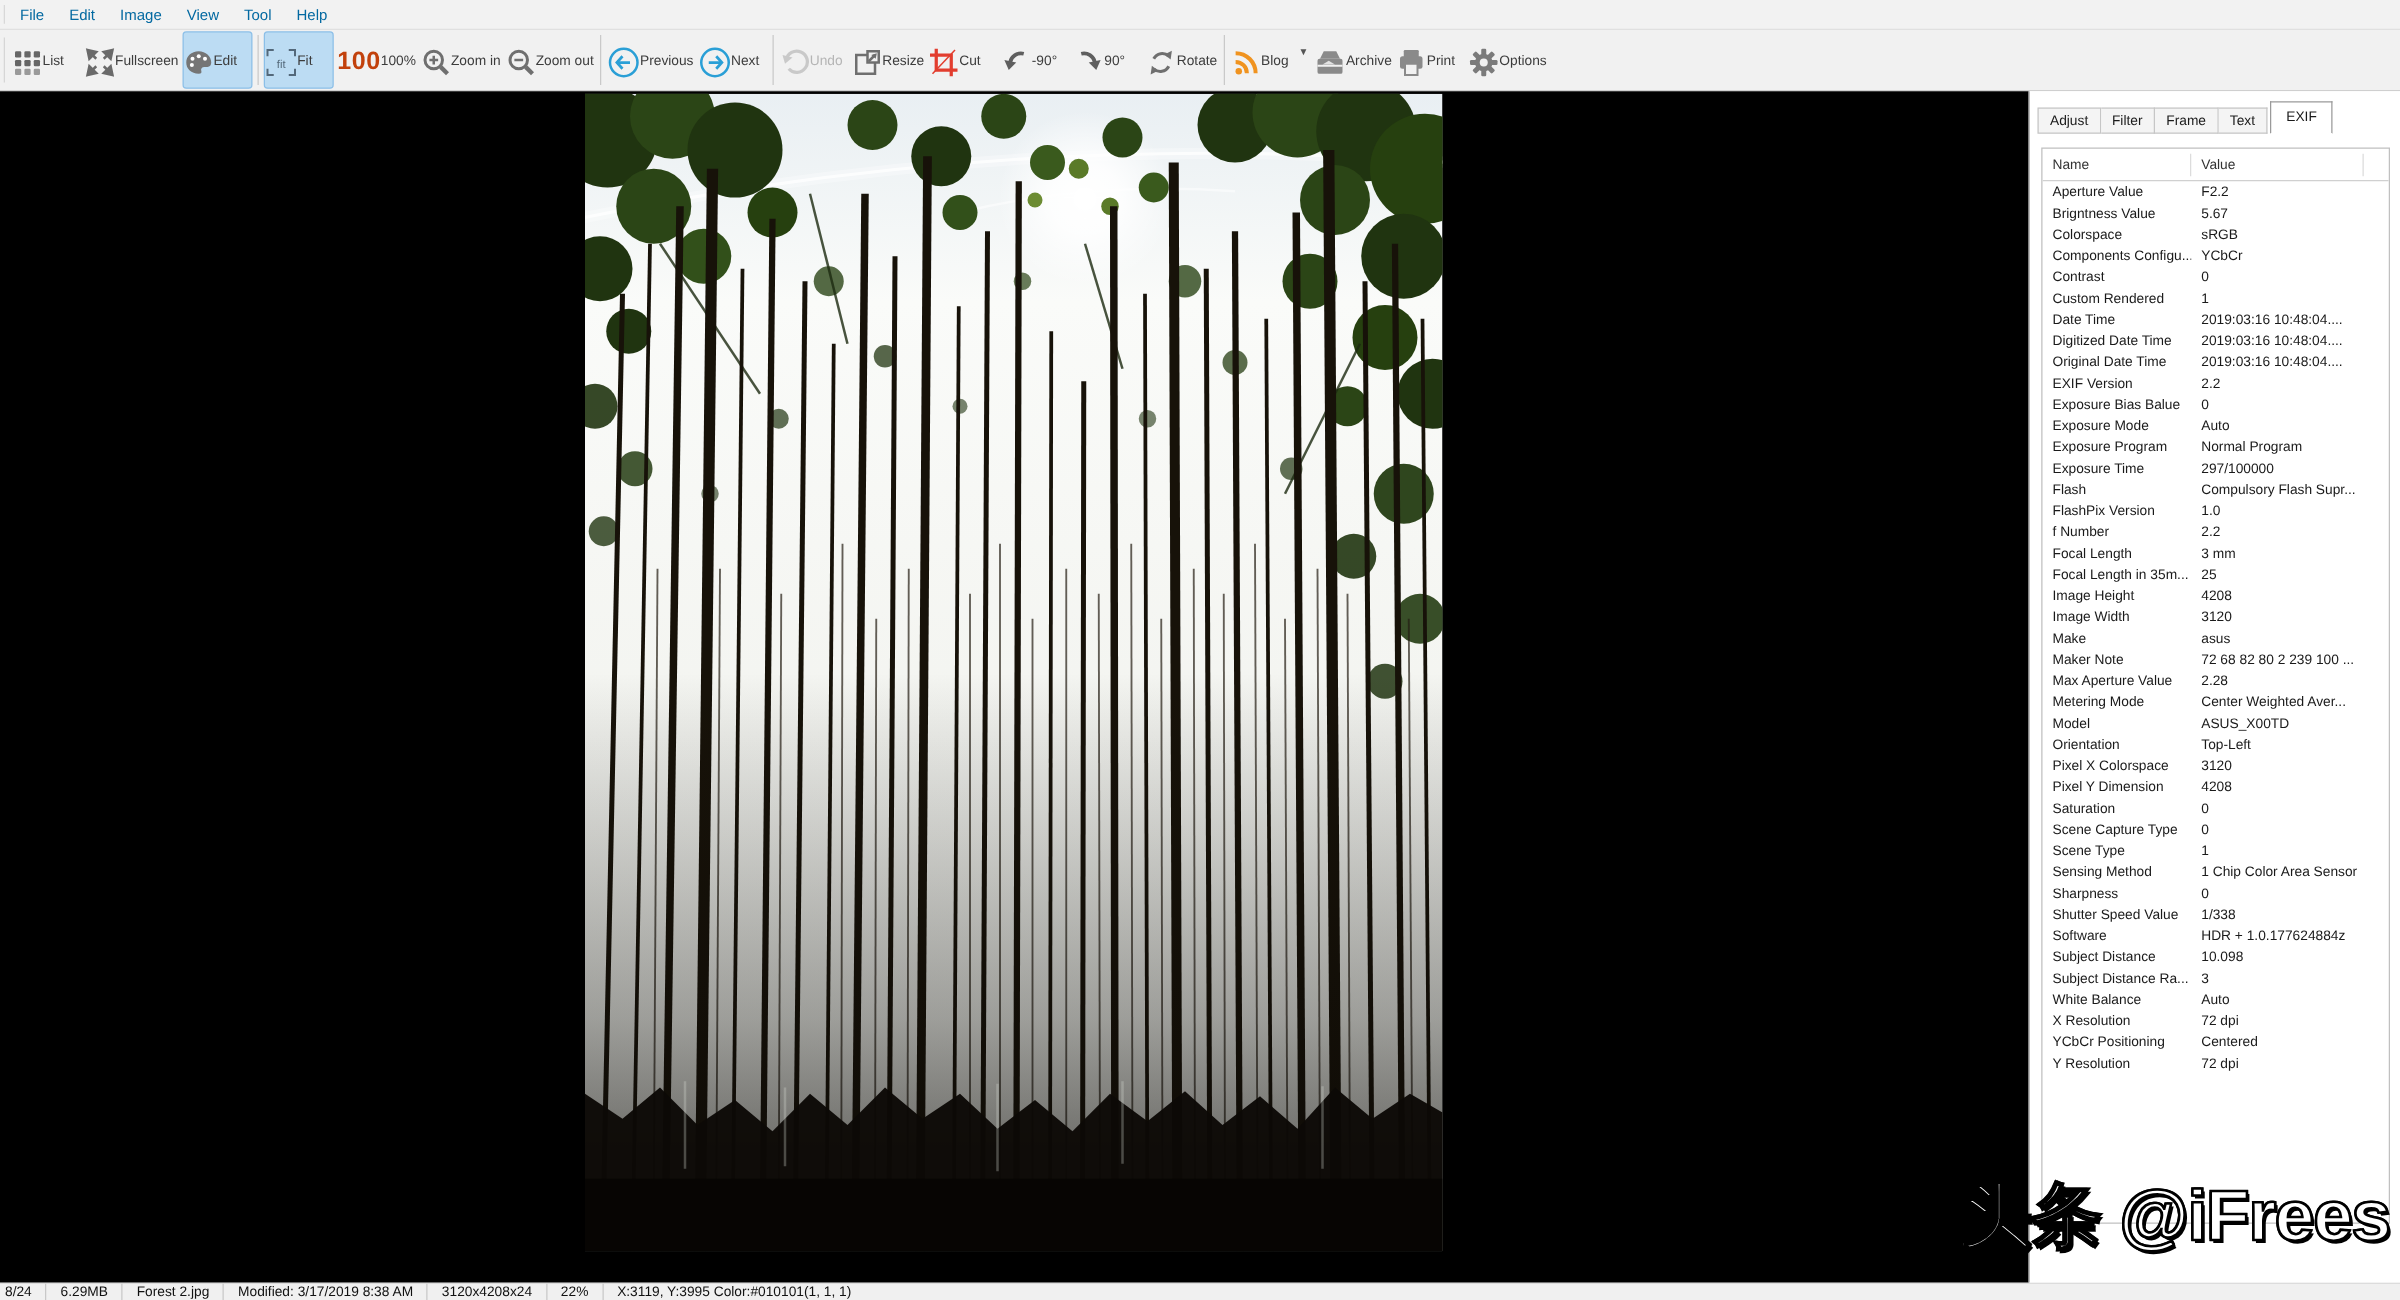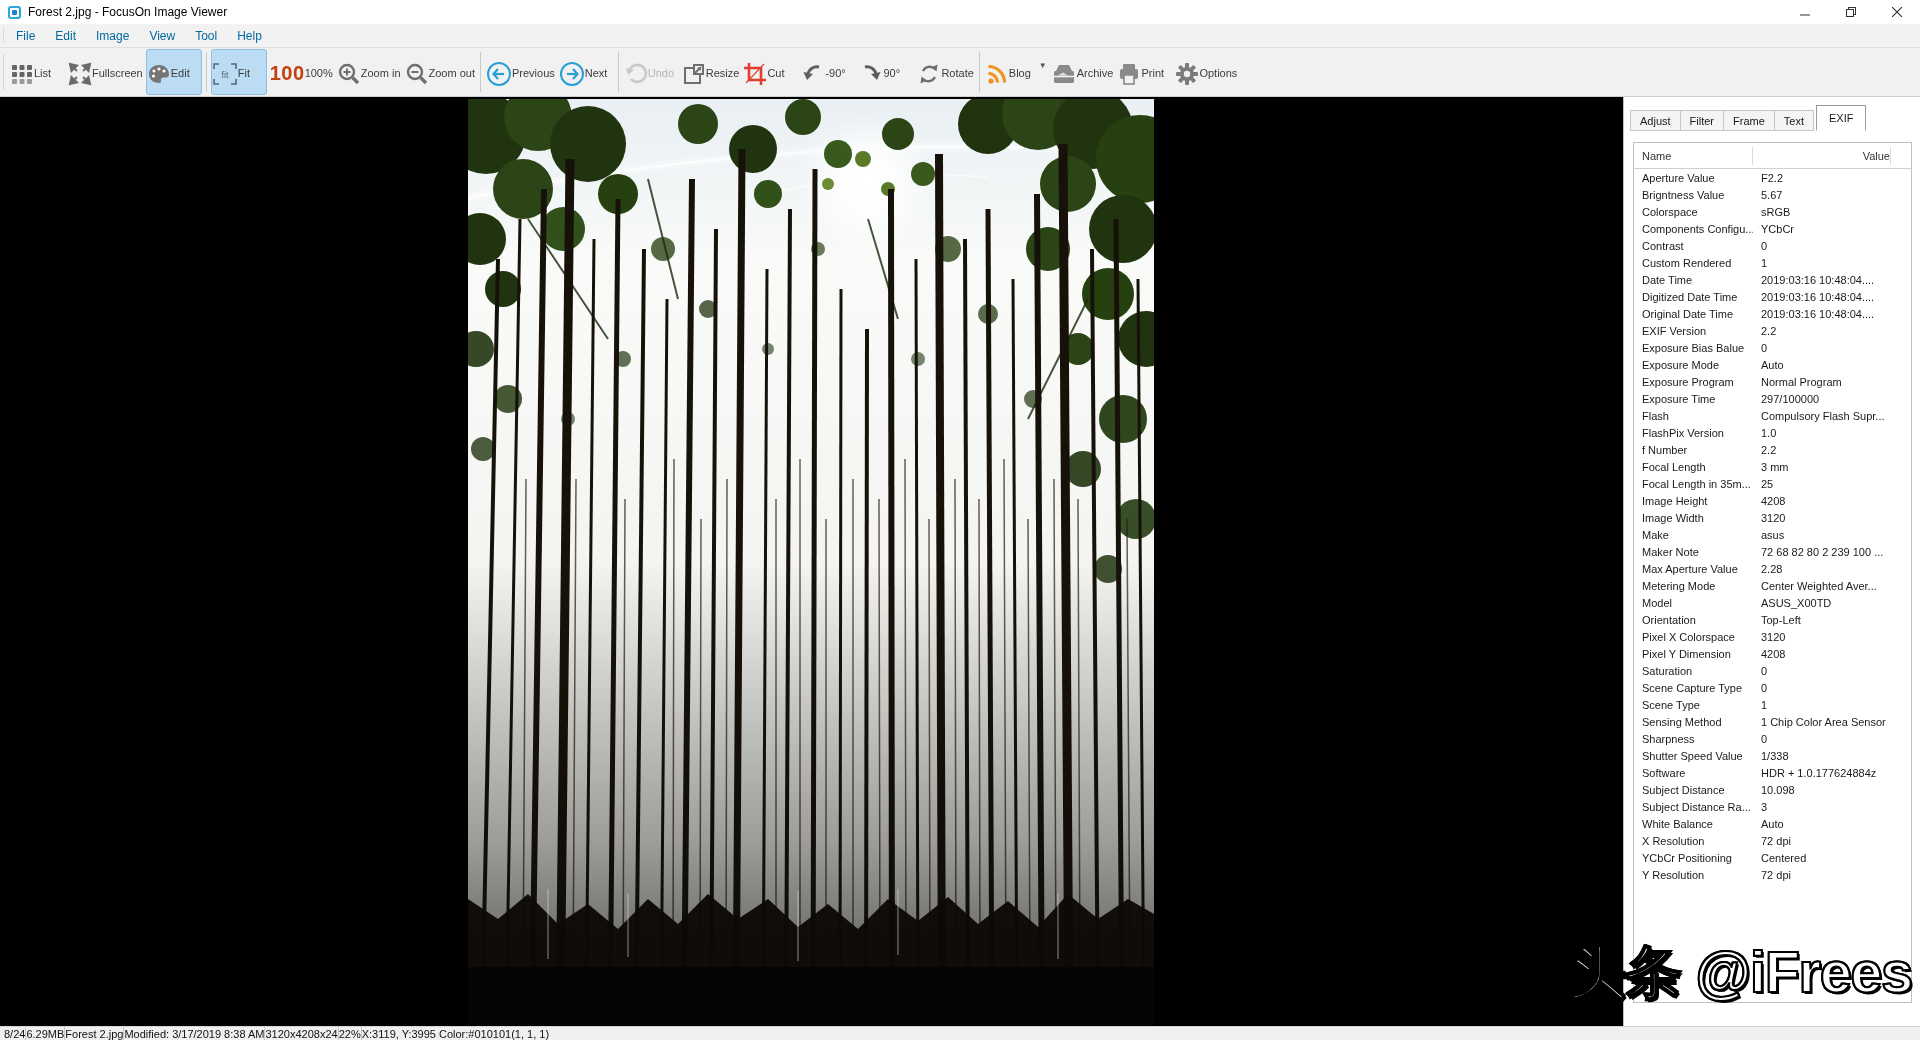--- a/index.html
+++ b/index.html
@@ -40,63 +40,41 @@
 
   
   .panel { width:297px; background:#ffffff; border-left:1px solid #bdbdbd; position:relative; }
   .tabstrip { position:absolute; left:6px; top:10px; height:24px; display:flex; align-items:flex-end; }
   .tab { height:21px; padding:0 9px; background:#f4f4f4; border:1px solid #c6c6c6; border-left-width:0; display:flex; align-items:center; font-size:11px; color:#1a1a1a;text-align:right; }
   .tab:first-child { border-left-width:1px; }
   .tab.active { height:24px; background:#fff; border:1px solid #9a9a9a; border-bottom-color:#fff; margin-left:2px; padding:12px 12px; position:relative; z-index:2; }
   .exif-table { position:absolute; left:9px; top:45px; width:279px; height:861px; border:1px solid #c0c0c0; background:#fff; overflow:hidden; }
   .exif-header { height:26px; display:flex; align-items:center; border-bottom:1px solid #d0d0d0; font-size:11px; color:#333; }
   .exif-header .h-name { width:119px; padding-left:8px; border-right:1px solid #dcdcdc; height:18px; line-height:18px; }
-  .exif-header .h-value { width:138px; padding-left:8px; border-right:1px solid #dcdcdc; height:18px; line-height:18px;text-align:right; }
+  .exif-header .h-value { width:138px; padding-left:8px; border-right:1px solid #dcdcdc; height:18px; line-height:18px; }
   .exif-header .h-fill { flex:1; }
   .exif-row { height:17px; display:flex; align-items:center; font-size:11px; white-space:nowrap; }
   .exif-row .c-name { width:119px; padding-left:8px; overflow:hidden; text-overflow:clip; }
   .exif-row .c-value { flex:1; padding-left:8px; overflow:hidden; }
 
   
   .watermark { position:absolute; right:8px; bottom:14px; font-size:57px; font-weight:bold; color:#ffffff; letter-spacing:-1px; -webkit-text-stroke:2px #000;
     text-shadow:2px 2px 0 #000, -1px -1px 0 #000, 1px -1px 0 #000, -1px 1px 0 #000; z-index:5; }
 
   
   .statusbar { height:14px; background:#f0f0f0; border-top:1px solid #d5d5d5; display:flex; align-items:center; font-size:11px; color:#111; flex:0 0 auto; }
-  .sseg { padding:0 0; border-right:1px solid #c8c8c8; height:100%; display:flex; align-items:center; white-space:nowrap; }
+  .sseg { padding:0 11px; border-right:1px solid #c8c8c8; height:100%; display:flex; align-items:center; white-space:nowrap; }
   .sseg:first-child { padding-left:4px; }
   .sseg:last-child { border-right:none; }
 </style>
 </head>
 <body>
 
 <div class="app">
 
-  <div class="titlebar">
-    <div class="app-icon"></div>
-    <span class="title-text">Forest 2.jpg - FocusOn Image Viewer</span>
-    <div class="win-controls">
-      <div class="win-btn">
-        <svg width="10" height="10">
-            <line x1="0" y1="8" x2="10" y2="8" stroke="#333" stroke-width="1"></line>
-          </svg>
-      </div>
-      <div class="win-btn">
-        <svg width="10" height="10">
-            <rect x="2.5" y="0.5" width="7" height="7" fill="none" stroke="#333"></rect>
-            <rect x="0.5" y="2.5" width="7" height="7" fill="#fff" stroke="#333"></rect>
-          </svg>
-      </div>
-      <div class="win-btn">
-        <svg width="10" height="10">
-            <path d="M0 0 L10 10 M10 0 L0 10" stroke="#333" stroke-width="1.2"></path>
-          </svg>
-      </div>
-    </div>
-  </div>
 
   <div class="menubar">
     <span class="menu-item">File</span>
     <span class="menu-item">Edit</span>
     <span class="menu-item">Image</span>
     <span class="menu-item">View</span>
     <span class="menu-item">Tool</span>
     <span class="menu-item">Help</span>
   </div>
 

